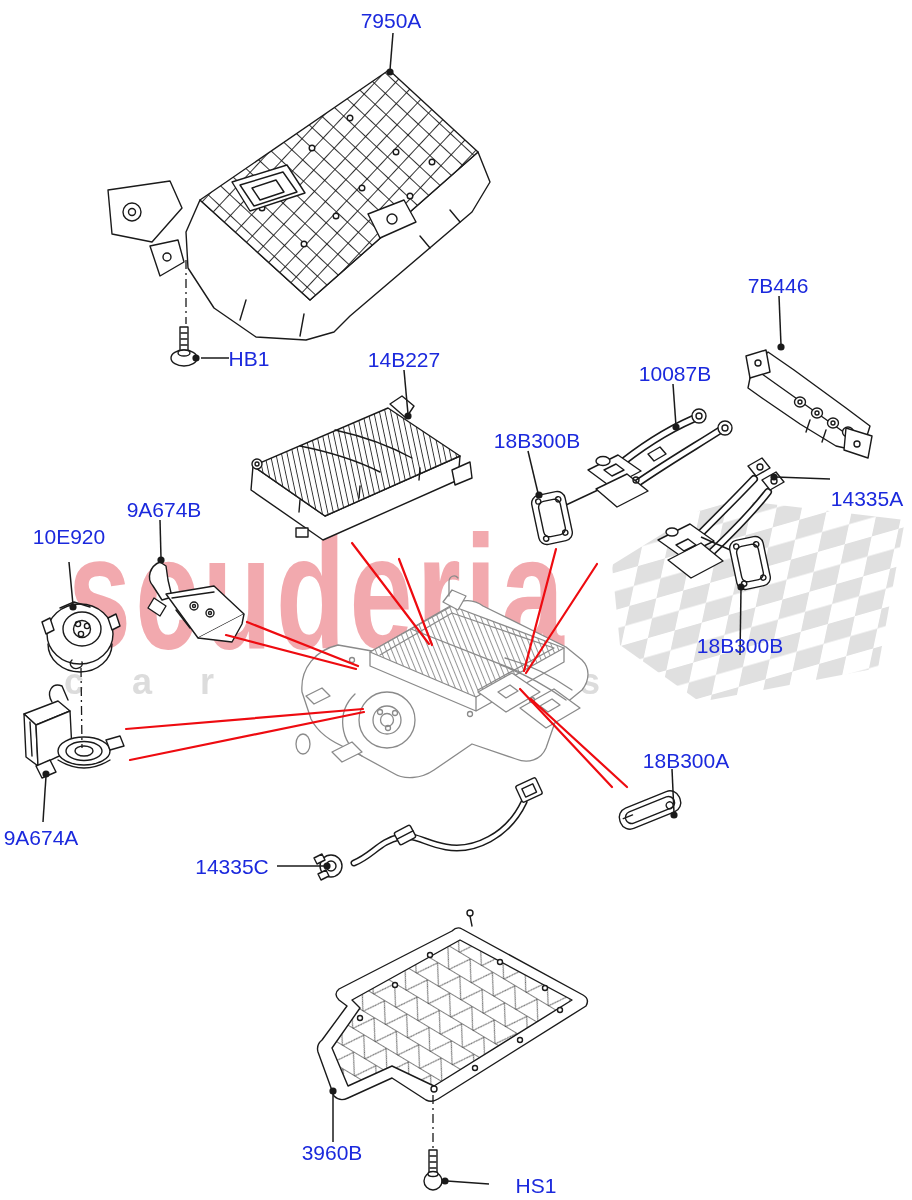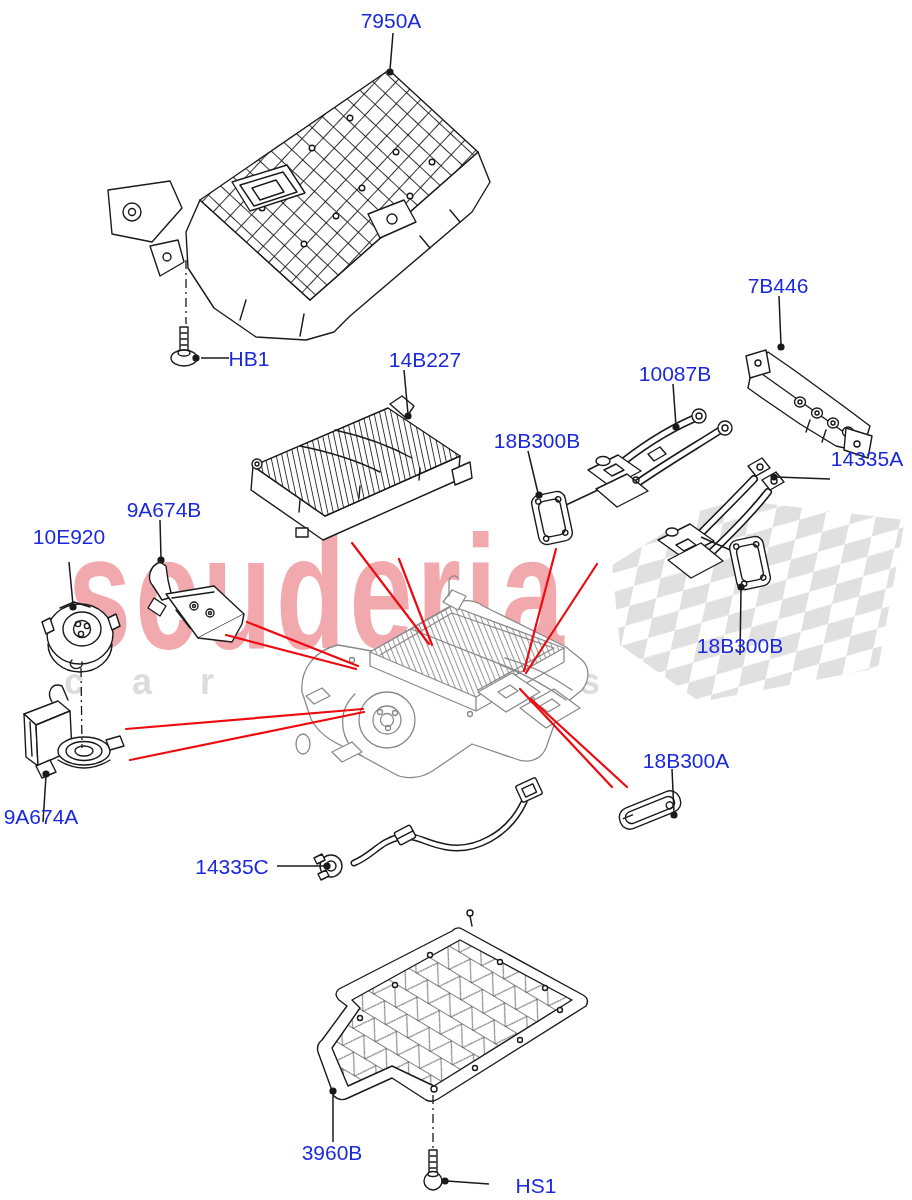--- a/index.html
+++ b/index.html
@@ -353,27 +353,27 @@
     <path class="red" d="M130,760 L364,712"></path>
     <path class="red" d="M556,549 L524,671"></path>
     <path class="red" d="M597,564 L526,673"></path>
     <path class="red" d="M520,689 L612,787"></path>
     <path class="red" d="M531,699 L627,787"></path>
   </g>
 </svg>
 
 <div class="plabel" style="left:391px;top:20px">7950A</div>
 <div class="plabel" style="left:249px;top:358px">HB1</div>
-<div class="plabel" style="left:425px;top:359px">14B227</div>
+<div class="plabel" style="left:404px;top:359px">14B227</div>
 <div class="plabel" style="left:778px;top:285px">7B446</div>
 <div class="plabel" style="left:675px;top:373px">10087B</div>
 <div class="plabel" style="left:537px;top:440px">18B300B</div>
-<div class="plabel" style="left:867px;top:458px">14335A</div>
+<div class="plabel" style="left:867px;top:498px">14335A</div>
 <div class="plabel" style="left:164px;top:509px">9A674B</div>
 <div class="plabel" style="left:69px;top:536px">10E920</div>
 <div class="plabel" style="left:740px;top:645px">18B300B</div>
 <div class="plabel" style="left:686px;top:760px">18B300A</div>
-<div class="plabel" style="left:41px;top:816px">9A674A</div>
+<div class="plabel" style="left:41px;top:837px">9A674A</div>
 <div class="plabel" style="left:232px;top:866px">14335C</div>
 <div class="plabel" style="left:332px;top:1152px">3960B</div>
 <div class="plabel" style="left:536px;top:1185px">HS1</div>
 
 </div>
 
 </body></html>

